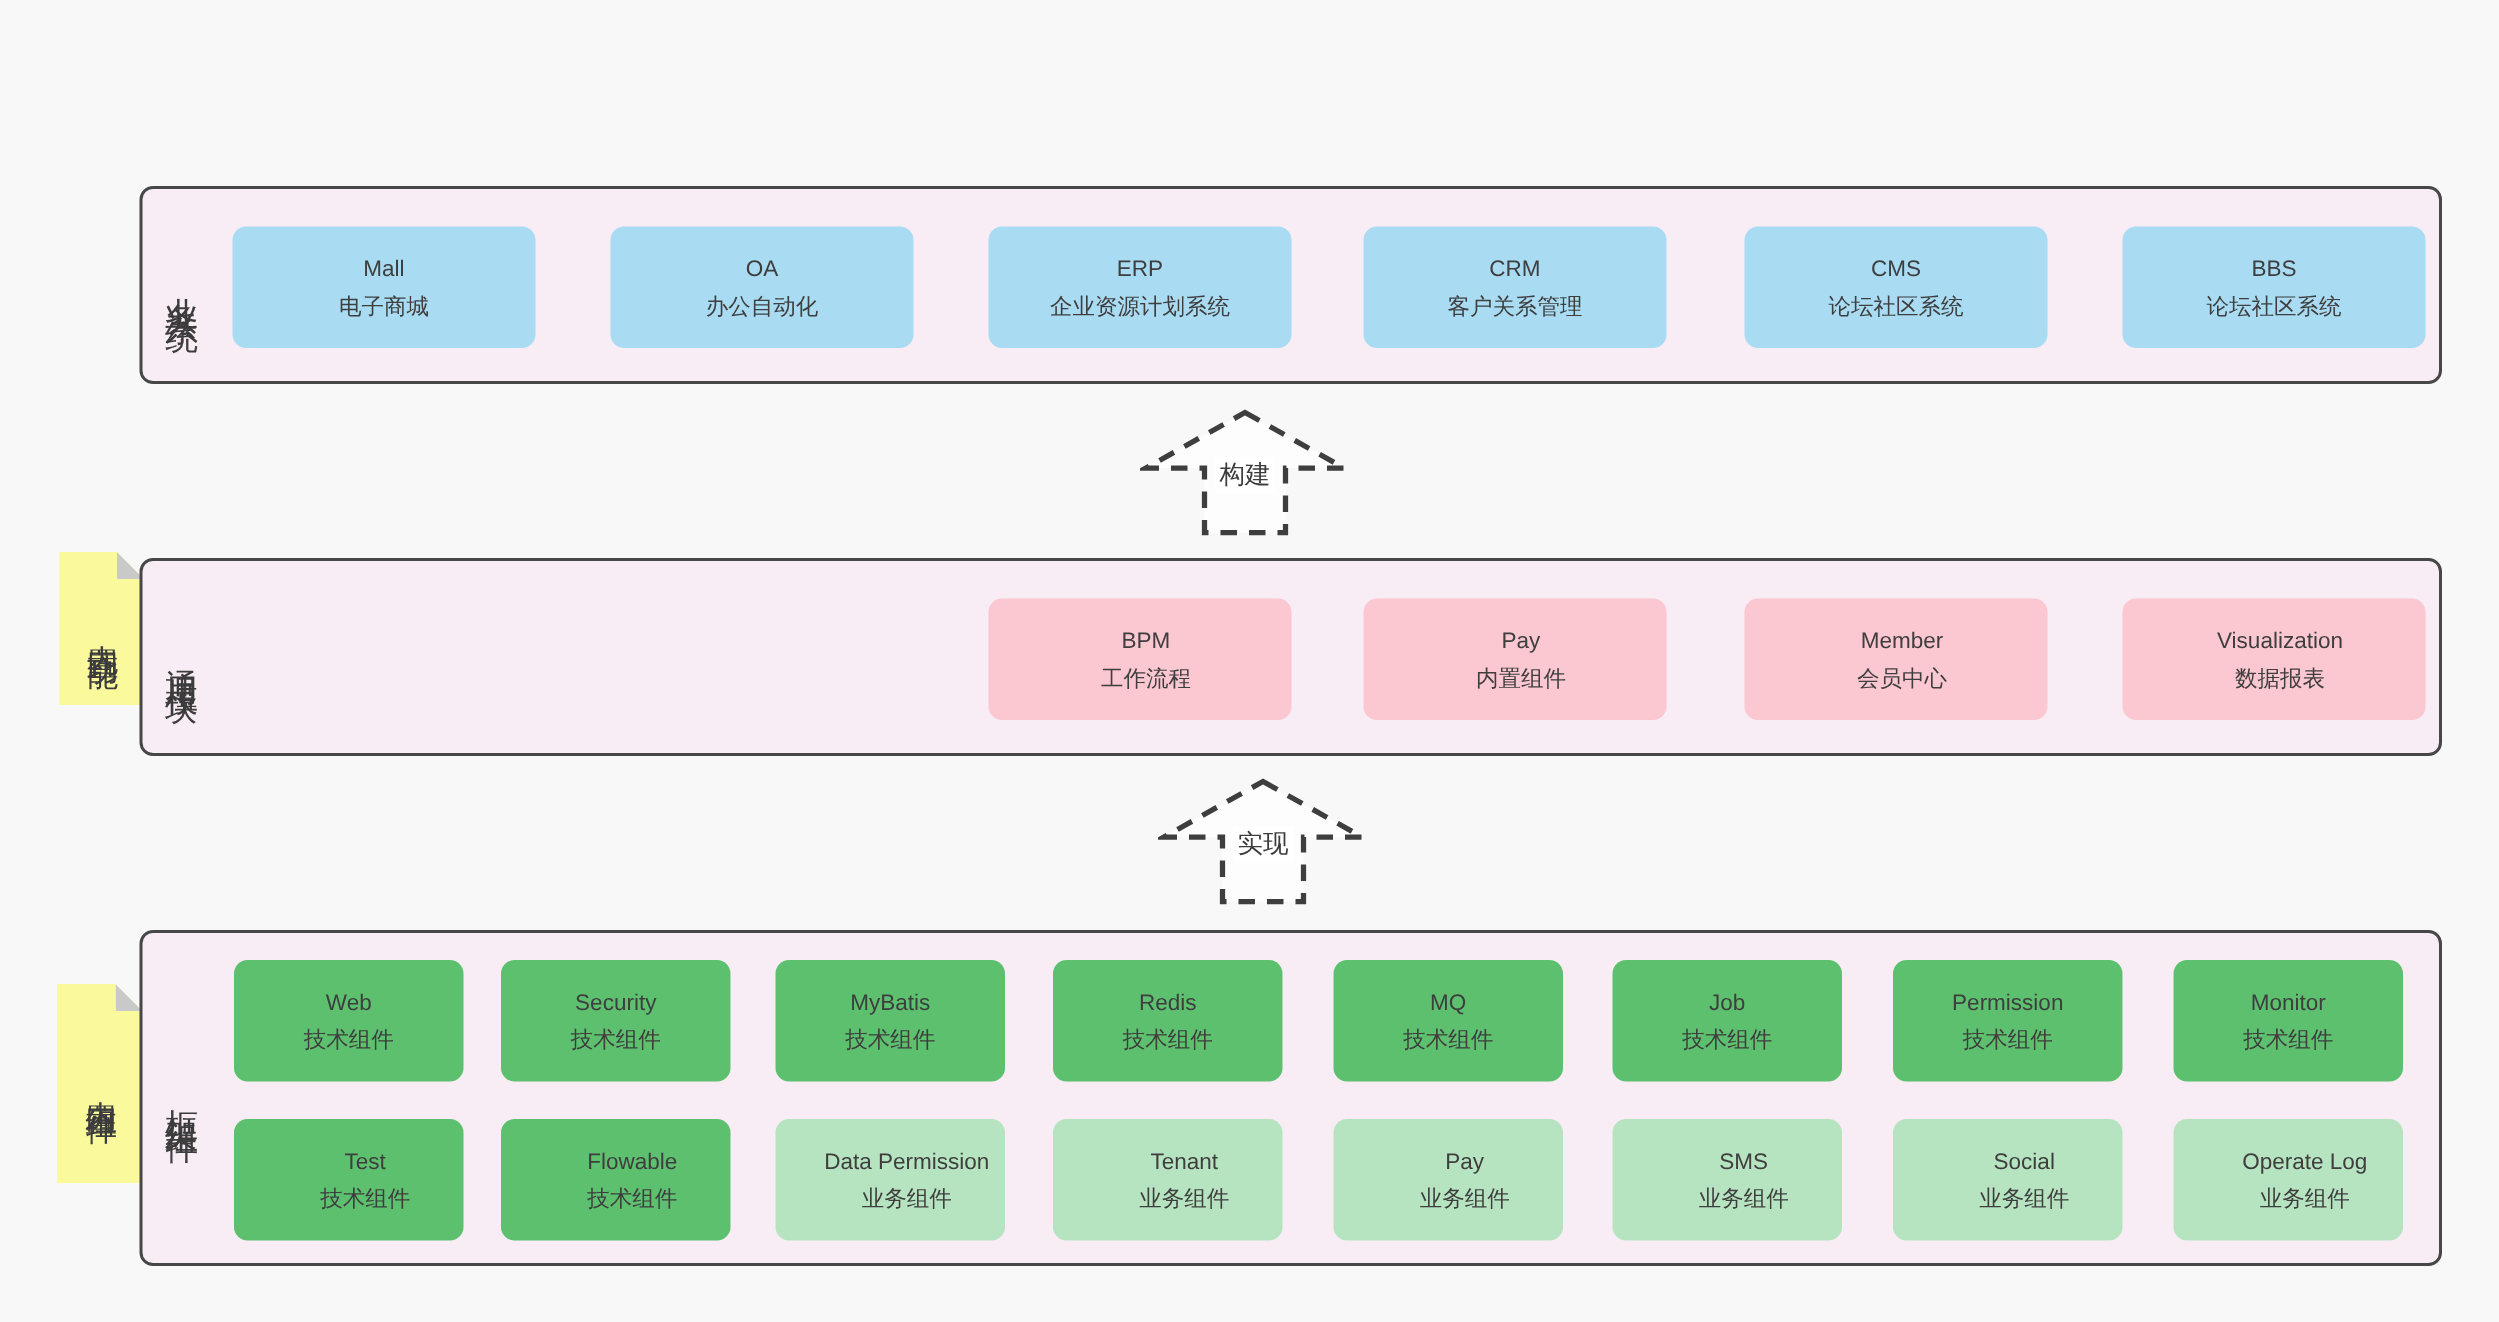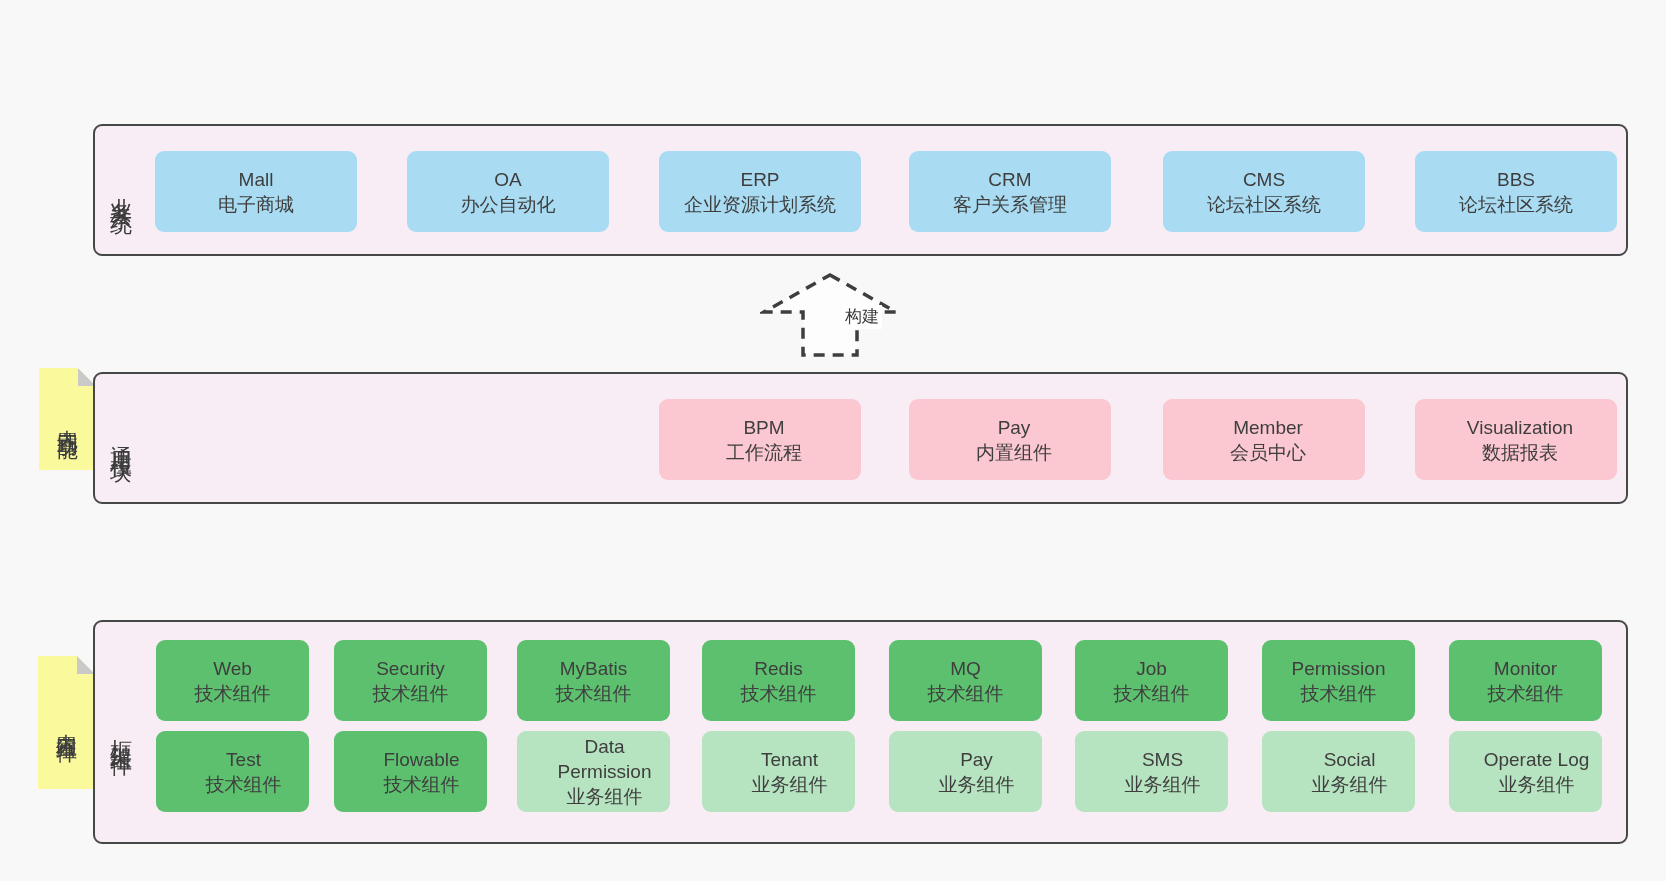--- a/index.html
+++ b/index.html
@@ -13,24 +13,24 @@
   .layer.modules   { top:372px; height:132px; }
   .layer.framework { top:620px; height:224px; }
 
   .side-label { position:absolute; left:11px; top:50%; transform:translateY(-50%);
     writing-mode:vertical-lr; text-orientation:upright;
     font-size:22px; letter-spacing:5px; color:#3c3c3c; white-space:nowrap; }
 
   
   .box { position:absolute; border-radius:9px; display:flex; flex-direction:column;
     align-items:center; justify-content:center; text-align:center;
-    font-size:19px; line-height:25px; color:#3e3e3e; padding:0 4px; box-sizing:border-box; }
+    font-size:15px; line-height:25px; color:#3e3e3e; padding:0 4px; box-sizing:border-box; }
   .wide   { width:202px; height:81px; top:25px; }
   .narrow { width:153px; height:81px; }
-  .r1 { top:18px; } .r2 { top:109px;padding-left:26px; }
+  .r1 { top:18px; } .r2 { top:124px;padding-left:26px; }
   .c0{left:60px}.c1{left:312px}.c2{left:564px}.c3{left:814px}.c4{left:1068px}.c5{left:1320px}
   .k0{left:61px}.k1{left:239px}.k2{left:422px}.k3{left:607px}.k4{left:794px}.k5{left:980px}.k6{left:1167px}.k7{left:1354px}
   .blue  { background:#a9dcf3; }
   .red   { background:#ee5e5e; }
   .pink  { background:#fbc7d0;padding-left:12px; }
   .gdark { background:#5dc06f; }
   .glight{ background:#b7e4c0; }
 
   
   .sticky { position:absolute; width:57px; background:#fafa9d; z-index:1;
@@ -41,21 +41,21 @@
   .sticky .txt { writing-mode:vertical-lr; text-orientation:upright;
     font-size:21px; letter-spacing:3px; color:#3c3c3c; white-space:nowrap; }
   .sticky.s-modules   { left:39px; top:368px; height:102px; }
   .sticky.s-framework { left:38px; top:656px; height:133px; }
 
   
   .arrow { position:absolute; width:140px; height:86px; z-index:1; }
   .arrow svg { display:block; width:140px; height:86px; }
   .arrow .lbl { position:absolute; left:50%; top:33px; transform:translateX(-50%);
     background:#ffffff; padding:0 3px; font-size:17px; color:#3c3c3c;
-    white-space:nowrap; line-height:24px;margin-left:32px; }
+    white-space:nowrap; line-height:24px; }
   .arrow.a1 { left:760px; top:272px; }
   .arrow.a2 { left:772px; top:518px; }
 </style>
 </head>
 <body>
 
 <div class="canvas">
 
   <div class="sticky s-modules">
     <span class="fold"></span>
@@ -114,20 +114,26 @@
     <div class="box wide pink c4">
       <div>Member</div>
       <div>会员中心</div>
     </div>
     <div class="box wide pink c5">
       <div>Visualization</div>
       <div>数据报表</div>
     </div>
   </div>
 
+  <div class="arrow a2">
+    <svg viewBox="0 0 140 86">
+      <polygon points="70,3 136,40 97,40 97,83 43,83 43,40 4,40" fill="#fdfdfd" stroke="#3e3e3e" stroke-width="3.5" stroke-dasharray="11 8" stroke-linejoin="miter"></polygon>
+    </svg>
+    <div class="lbl">实现</div>
+  </div>
 
   <div class="layer framework">
     <div class="side-label">框架组件</div>
 
     <div class="box narrow gdark r1 k0">
       <div>Web</div>
       <div>技术组件</div>
     </div>
     <div class="box narrow gdark r1 k1">
       <div>Security</div>

